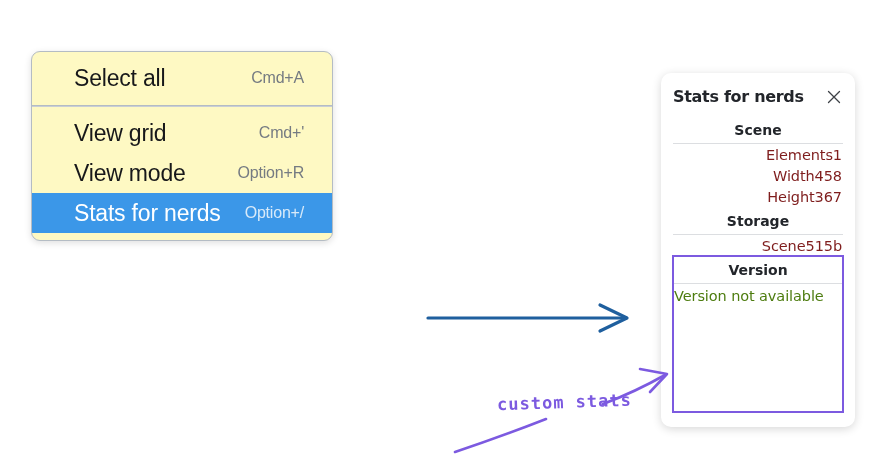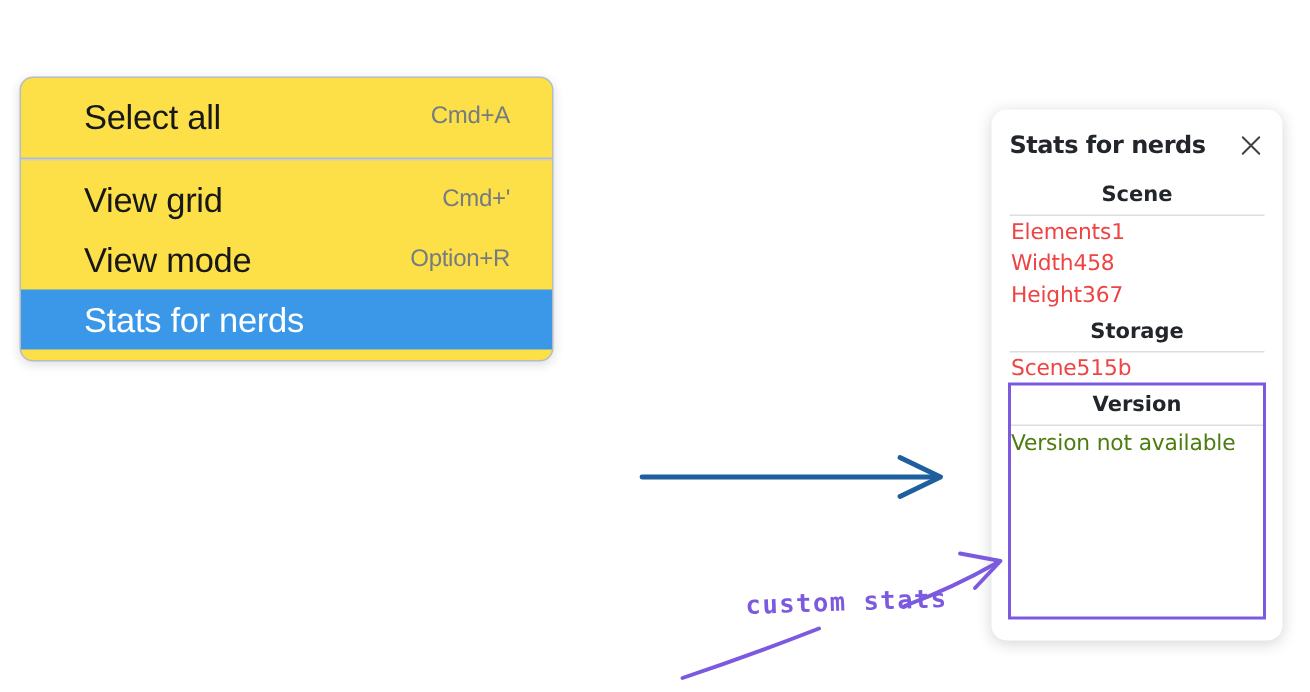--- a/index.html
+++ b/index.html
@@ -12,24 +12,24 @@
     height: 461px;
     position: relative;
     overflow: hidden;
     font-family: "Liberation Sans", sans-serif;
     -webkit-font-smoothing: antialiased;
   }
 
   
   #context-menu {
     position: absolute;
-    left: 13px;
+    left: 31px;
     top: 51px;
-    width: 356px;
-    background: #fde047;
+    width: 302px;
+    background: #fef9c3;
     border: 1px solid #b4bcc4;
     border-radius: 9px;
     box-shadow: 0 2px 7px rgba(0,0,0,0.13);
     box-sizing: border-box;
     overflow: hidden;
   }
   .menu-section {
     padding: 6px 0 7px 0;
   }
   .menu-sep {
@@ -103,24 +103,24 @@
     color: #22252a;
     padding: 6px 0 5px 0;
   }
   .hrule {
     border-top: 1px solid #dcdee1;
     margin: 0 2px;
   }
   .stat-row {
     display: flex;
     align-items: center;
-    justify-content: flex-start;
+    justify-content: flex-end;
     padding: 3px 3px 2px 3px;
     font-size: 14.5px;
-    color: #ef4444;
+    color: #7f1d1d;
   }
   .stat-row .k { letter-spacing: -0.1px; }
   .stat-row .v { letter-spacing: -0.1px; }
   .note-row {
     padding: 4px 3px 2px 3px;
     font-size: 14.5px;
     color: #4d7c0f;
     letter-spacing: -0.1px;
   }
 
@@ -178,20 +178,21 @@
     <div class="menu-item">
       <span class="label">View grid</span>
       <span class="shortcut">Cmd+'</span>
     </div>
     <div class="menu-item">
       <span class="label">View mode</span>
       <span class="shortcut">Option+R</span>
     </div>
     <div class="menu-item selected">
       <span class="label">Stats for nerds</span>
+      <span class="shortcut">Option+/</span>
     </div>
   </div>
 
 </div>
 
 <div id="stats-panel">
 
   <div class="panel-title-row">
     <span class="panel-title">Stats for nerds</span>
     <span>

